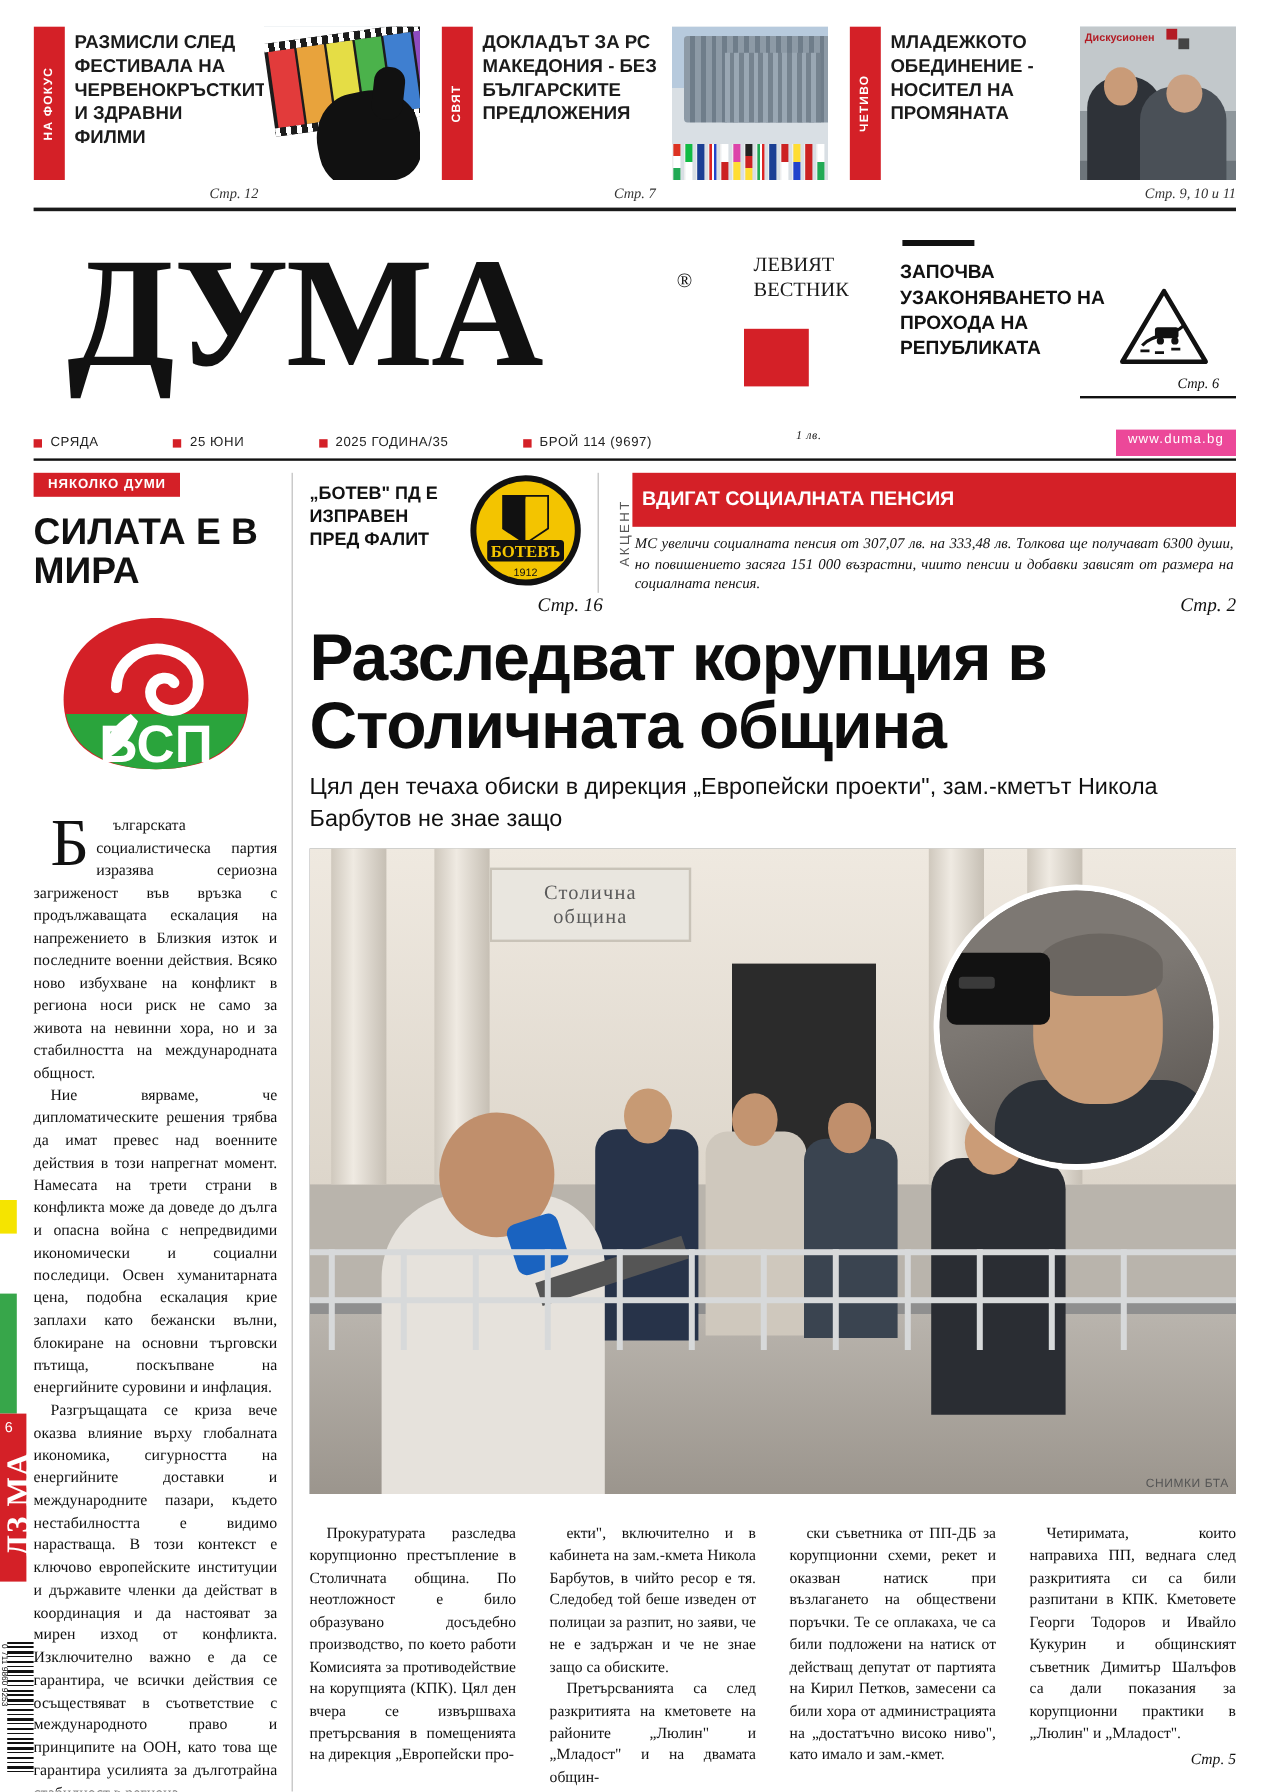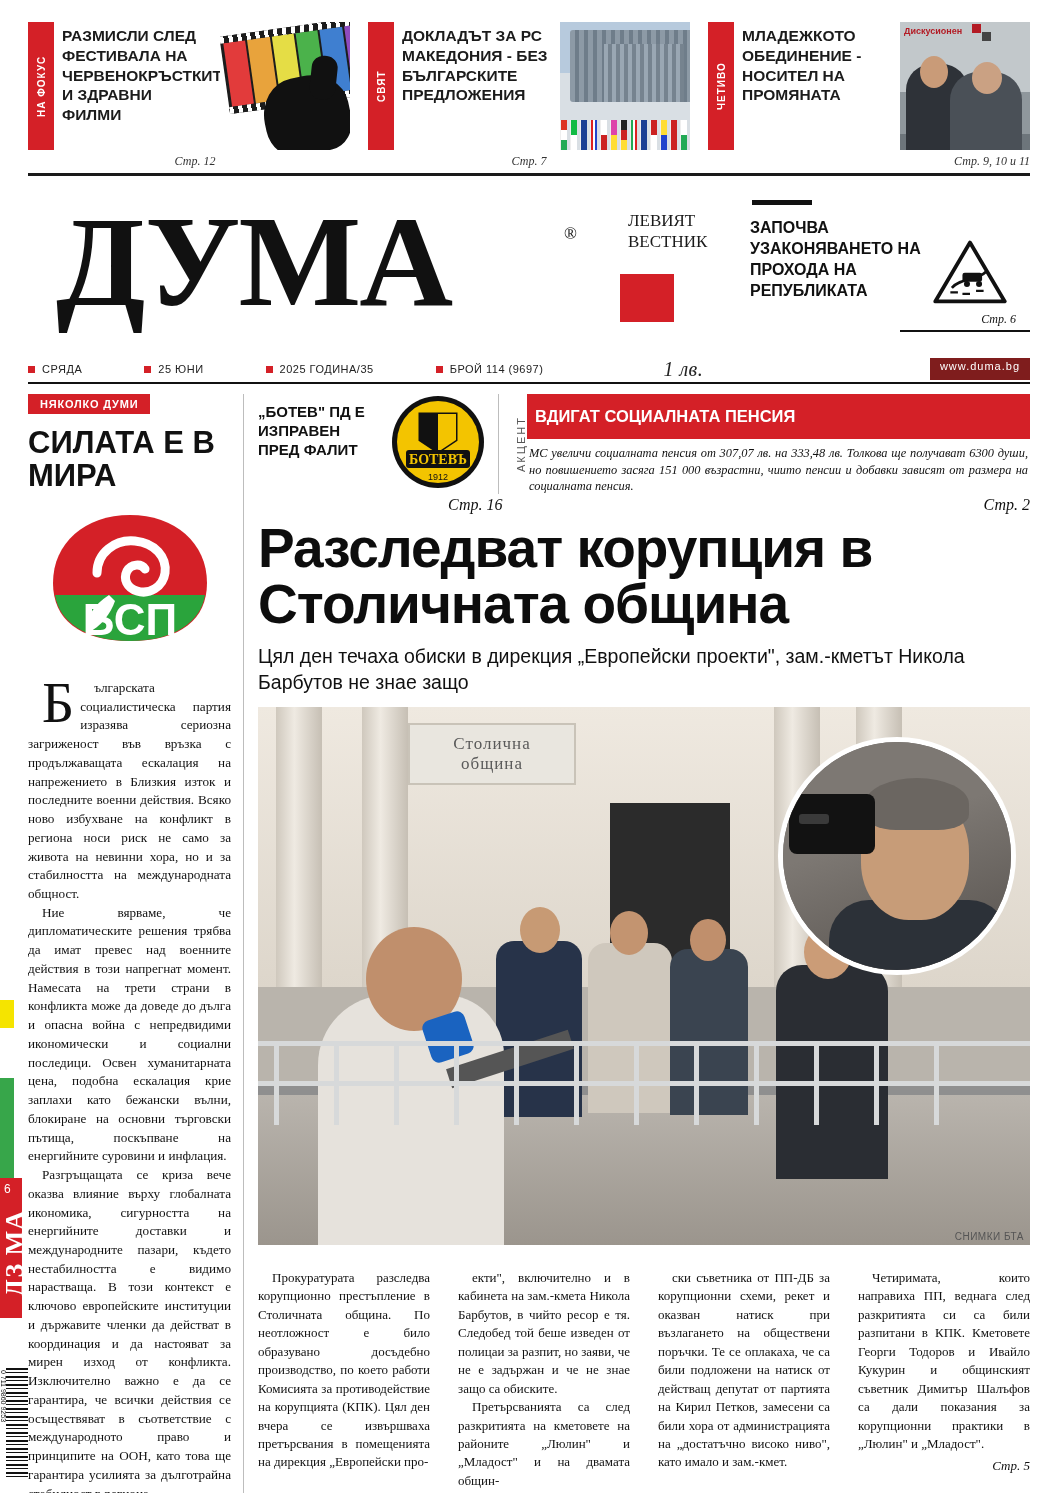--- a/index.html
+++ b/index.html
@@ -207,26 +207,26 @@
     font-size: 11px;
     letter-spacing: .5px;
     color: #222;
     height: 22px;
   }
   .info-item { display: flex; align-items: center; margin-right: 62px; }
   .info-sq { width: 7px; height: 7px; background: #d42027; margin-right: 7px; }
   .info-price {
     font-family: "Liberation Serif", serif;
     font-style: italic;
-    font-size: 20px;
+    font-size: 10px;
     margin-left: 58px;
   }
   .info-site {
     margin-left: auto;
-    background: #7f1d1d; color: #fff;
+    background: #ec4899; color: #fff;
     font-family: "Liberation Sans", sans-serif;
     font-size: 11px; letter-spacing: 1px;
     padding: 2px 10px;
   }
   .rule-under-info { height: 2px; background:#111; margin: 2px 28px 0 28px; }
 
   
   .content {
     display: flex;
     margin: 10px 28px 0 28px;

